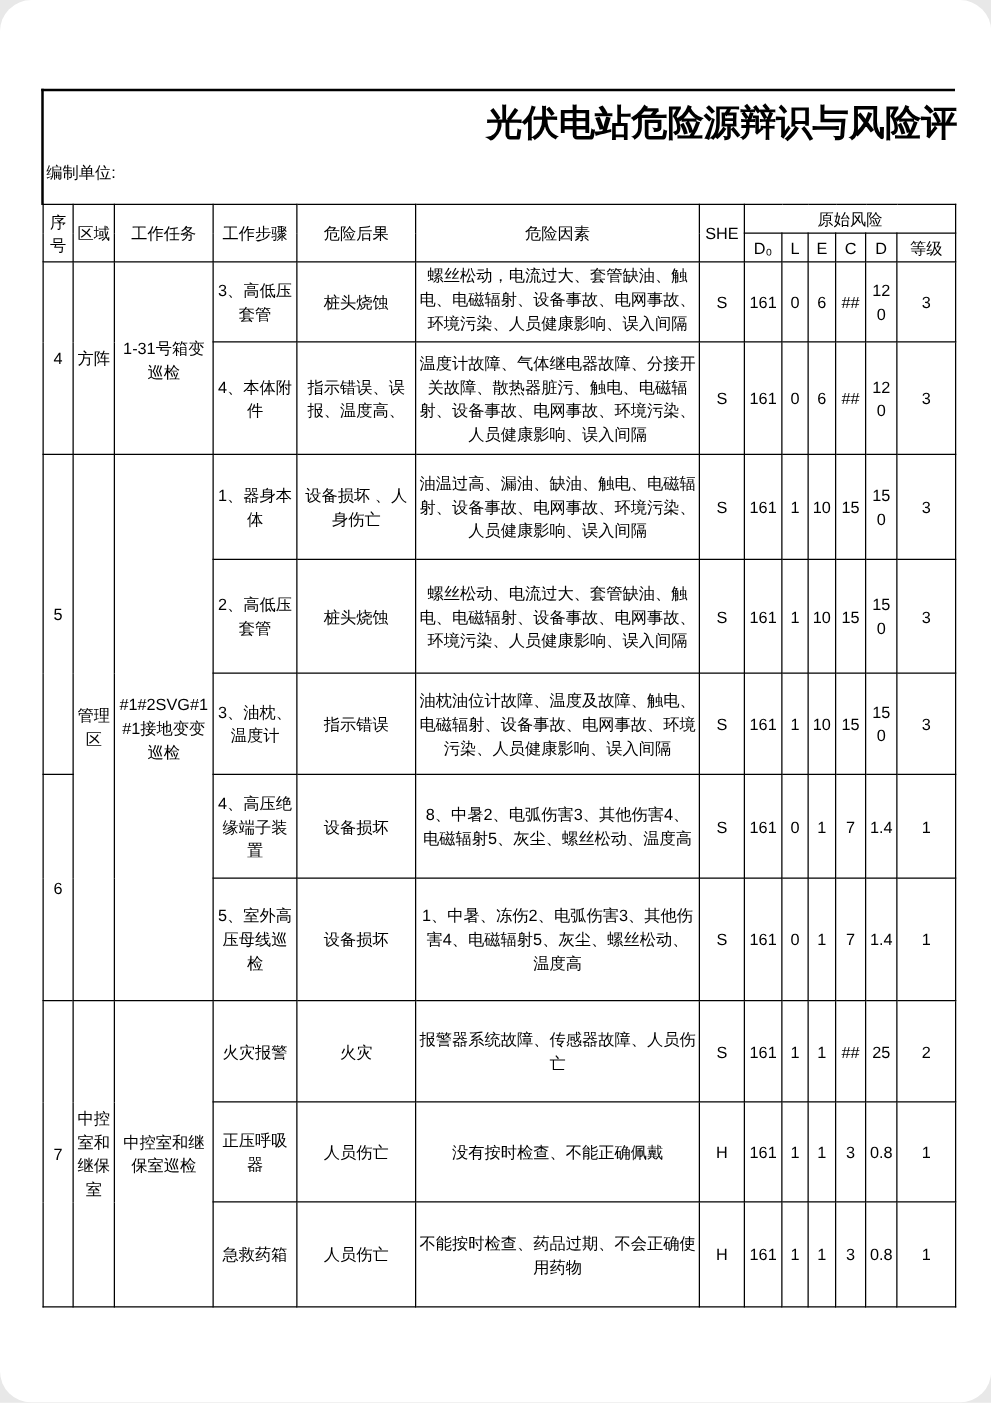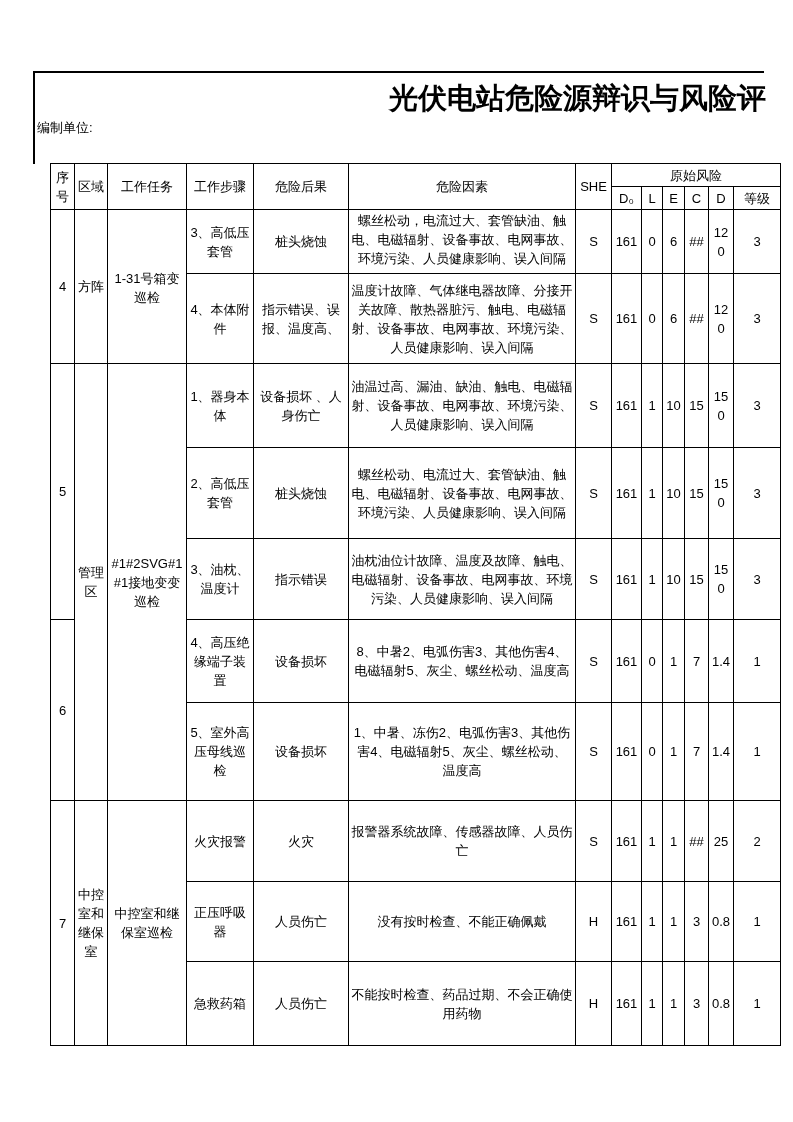--- a/index.html
+++ b/index.html
@@ -1,31 +1,32 @@
 <!DOCTYPE html>
 <html><head>
 <meta charset="utf-8">
 <style>
   html,body { margin:0; padding:0; background:#e8e8e8; }
   .page {
     position:relative; width:793px; height:1122px; margin:0 auto;
     background:#ffffff; color:#000;
     font-family:"Liberation Sans","DejaVu Sans",sans-serif;
     overflow:hidden;
+    border-radius:25px;
   }
   .top-rule { position:absolute; left:33px; top:71px; width:731px; height:0; border-top:2px solid #000; }
   .left-rule { position:absolute; left:33px; top:71px; width:0; height:93px; border-left:2px solid #000; }
   .doc-title {
     position:absolute; left:389px; top:79px; white-space:nowrap;
     font-size:29px; font-weight:bold; letter-spacing:0px;
   }
-  .prepared-by { position:absolute; left:37px; top:119px; font-size:13px; }
+  .prepared-by { position:absolute; left:37px; top:129px; font-size:13px; }
 
   table.risk {
-    position:absolute; left:50px; top:163px; width:730px;
+    position:absolute; left:34px; top:163px; width:730px;
     border-collapse:collapse; table-layout:fixed; font-size:13px;
   }
   table.risk td, table.risk th {
     border:1px solid #000; padding:0 2px; margin:0;
     text-align:center; vertical-align:middle;
     font-weight:normal; line-height:19px; overflow:hidden;
     word-break:break-all;
   }
   td.area-cell { padding:0; }
   td.step-cell, td.conseq-cell, td.factor-cell {

